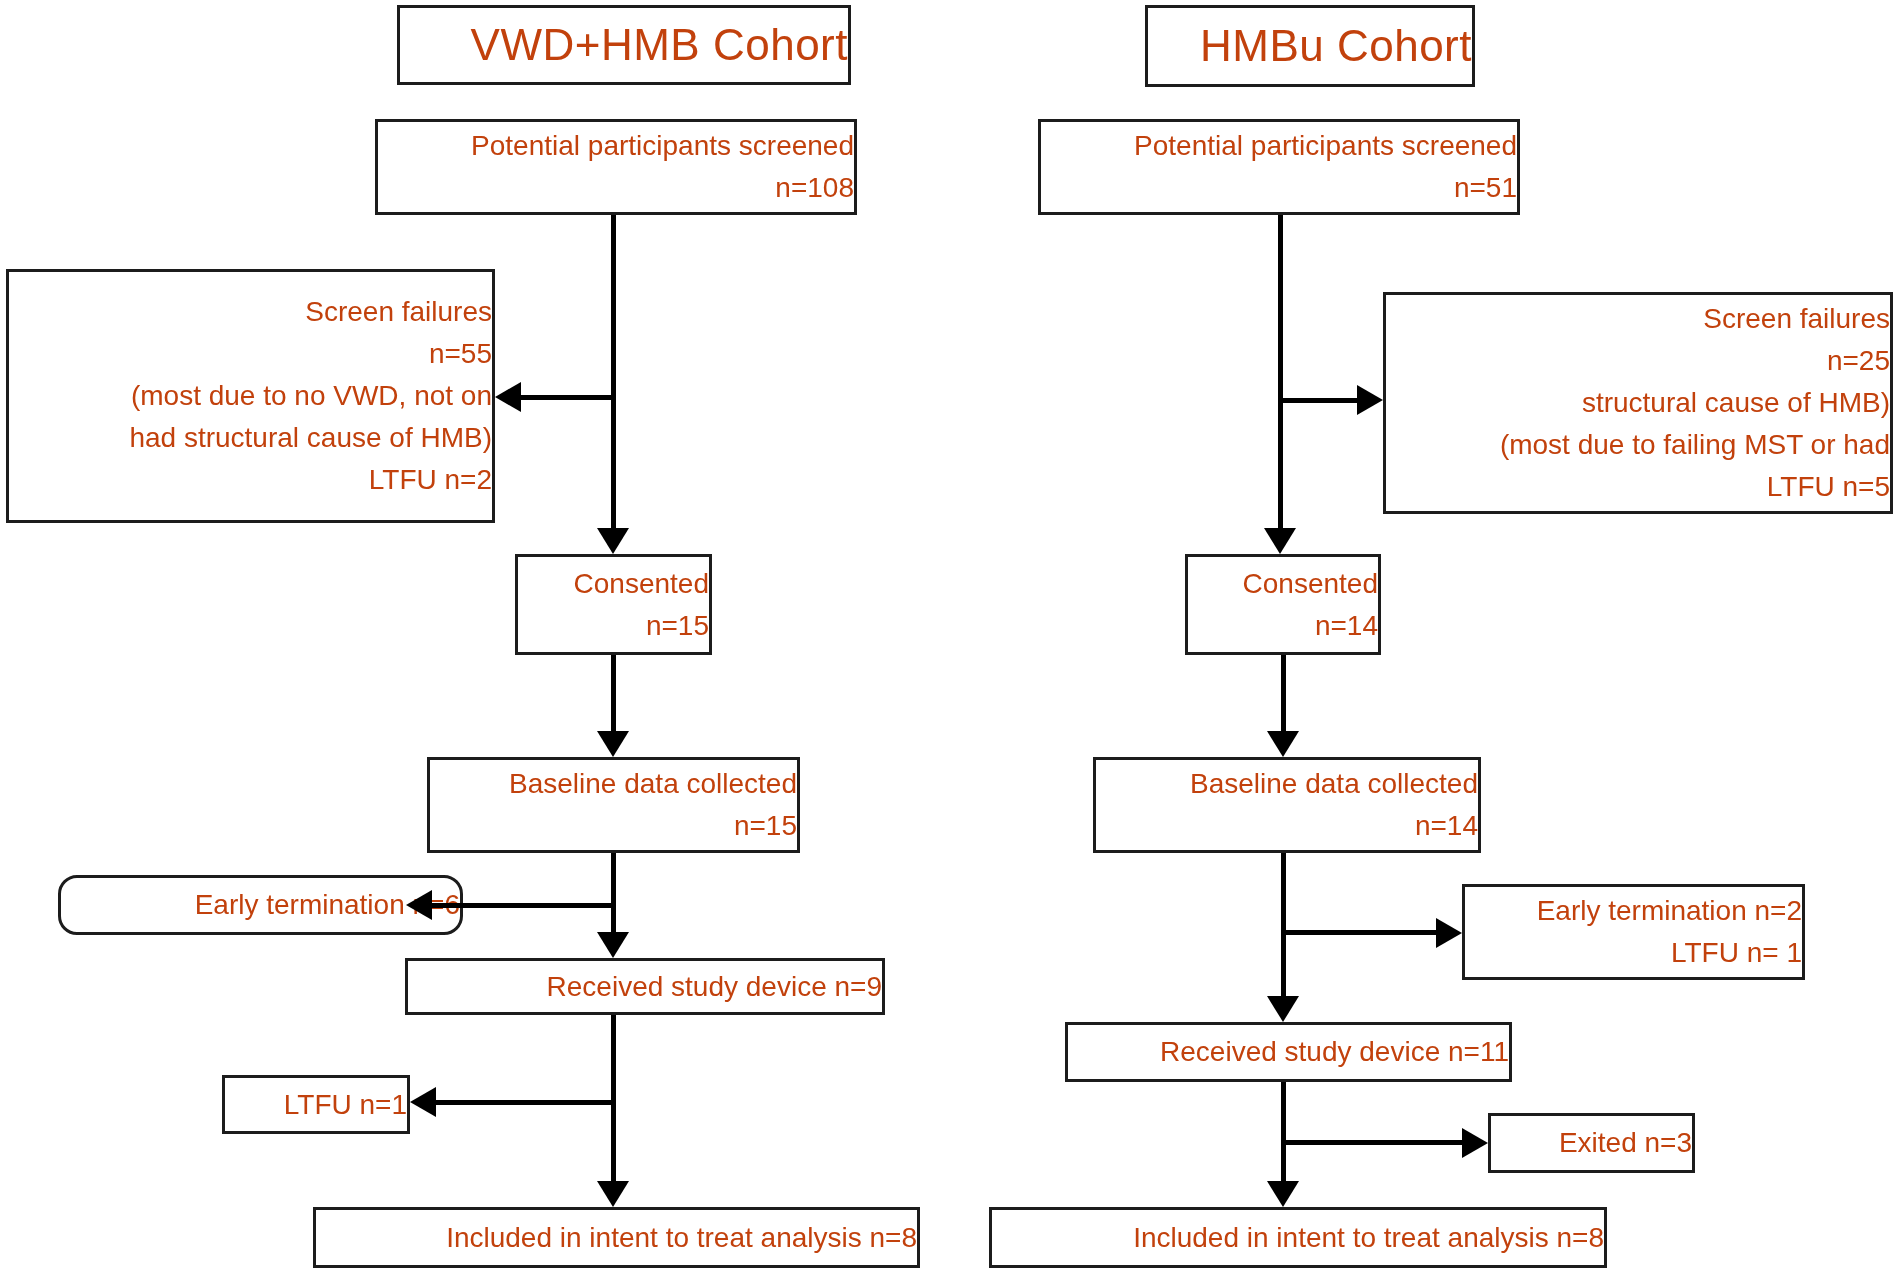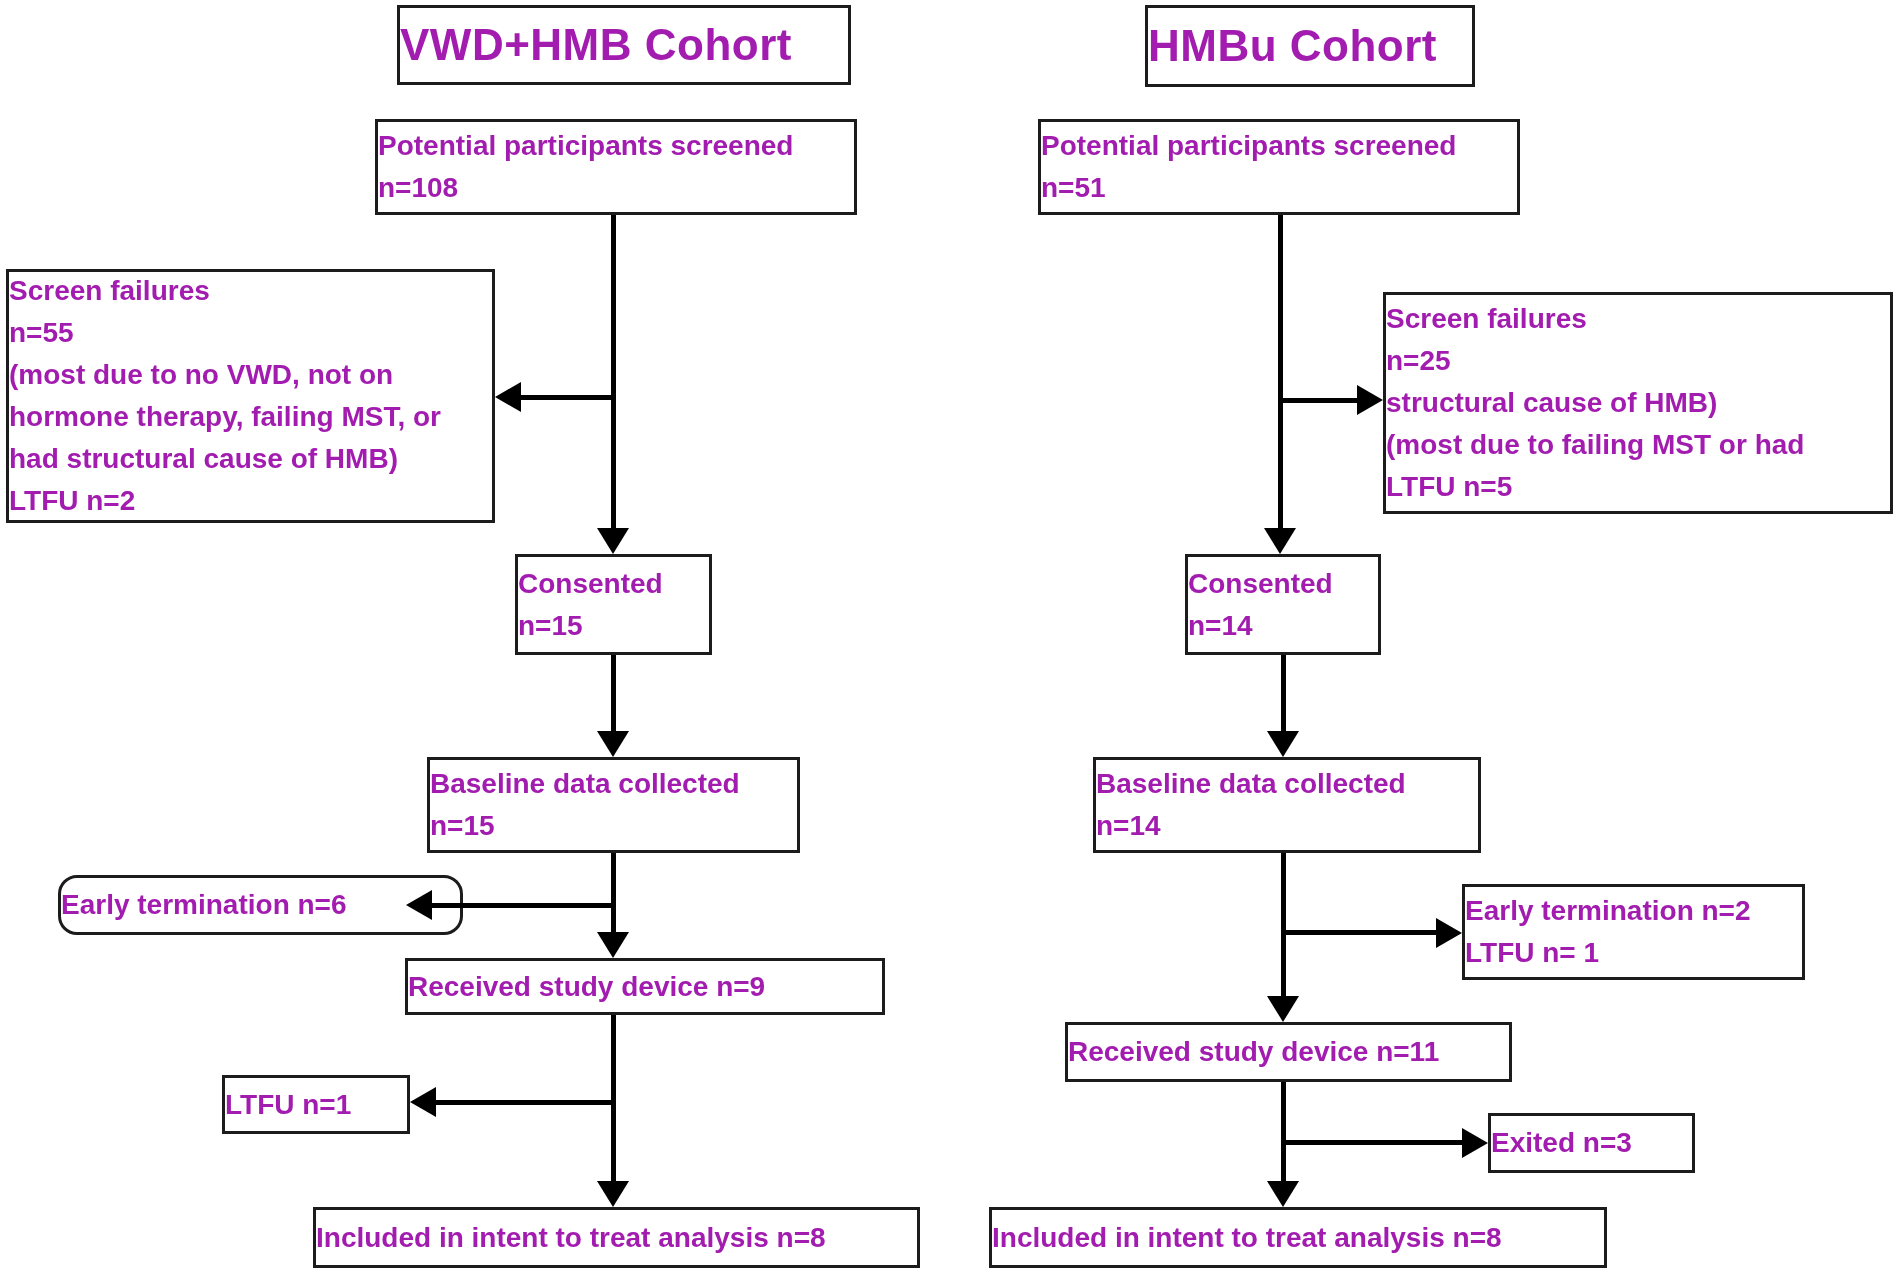--- a/index.html
+++ b/index.html
@@ -9,27 +9,27 @@
     background:#ffffff;
     font-family:"Liberation Sans", sans-serif;
     overflow:hidden;
   }
   .box {
     position:absolute;
     background:#ffffff;
     border:3px solid #1c1c1c;
     display:flex;
     flex-direction:column;
-    align-items:flex-start;
+    align-items:flex-end;
     justify-content:center;
     text-align:center;
-    color:#a21caf;
+    color:#c2410c;
     font-size:28px;
     line-height:42px;
-    font-weight:700;
+    font-weight:400;
     box-sizing:border-box;
   }
   .box .line { white-space:nowrap; }
   .box.title { font-size:44px; line-height:50px; letter-spacing:0.5px; }
   .vline { position:absolute; width:5px; background:#000000; }
   .hline { position:absolute; height:5px; background:#000000; }
   .ah-down {
     position:absolute; width:0; height:0;
     border-left:16px solid transparent;
     border-right:16px solid transparent;
@@ -59,21 +59,20 @@
 
   <div class="box" style="left:375px; top:119px; width:482px; height:96px;">
     <span class="line">Potential participants screened</span>
     <span class="line">n=108</span>
   </div>
 
   <div class="box" style="left:6px; top:269px; width:489px; height:254px;">
     <span class="line">Screen failures</span>
     <span class="line">n=55</span>
     <span class="line">(most due to no VWD, not on</span>
-    <span class="line">hormone therapy, failing MST, or</span>
     <span class="line">had structural cause of HMB)</span>
     <span class="line">LTFU n=2</span>
   </div>
 
   <div class="box" style="left:515px; top:554px; width:197px; height:101px;">
     <span class="line">Consented</span>
     <span class="line">n=15</span>
   </div>
 
   <div class="box" style="left:427px; top:757px; width:373px; height:96px;">

